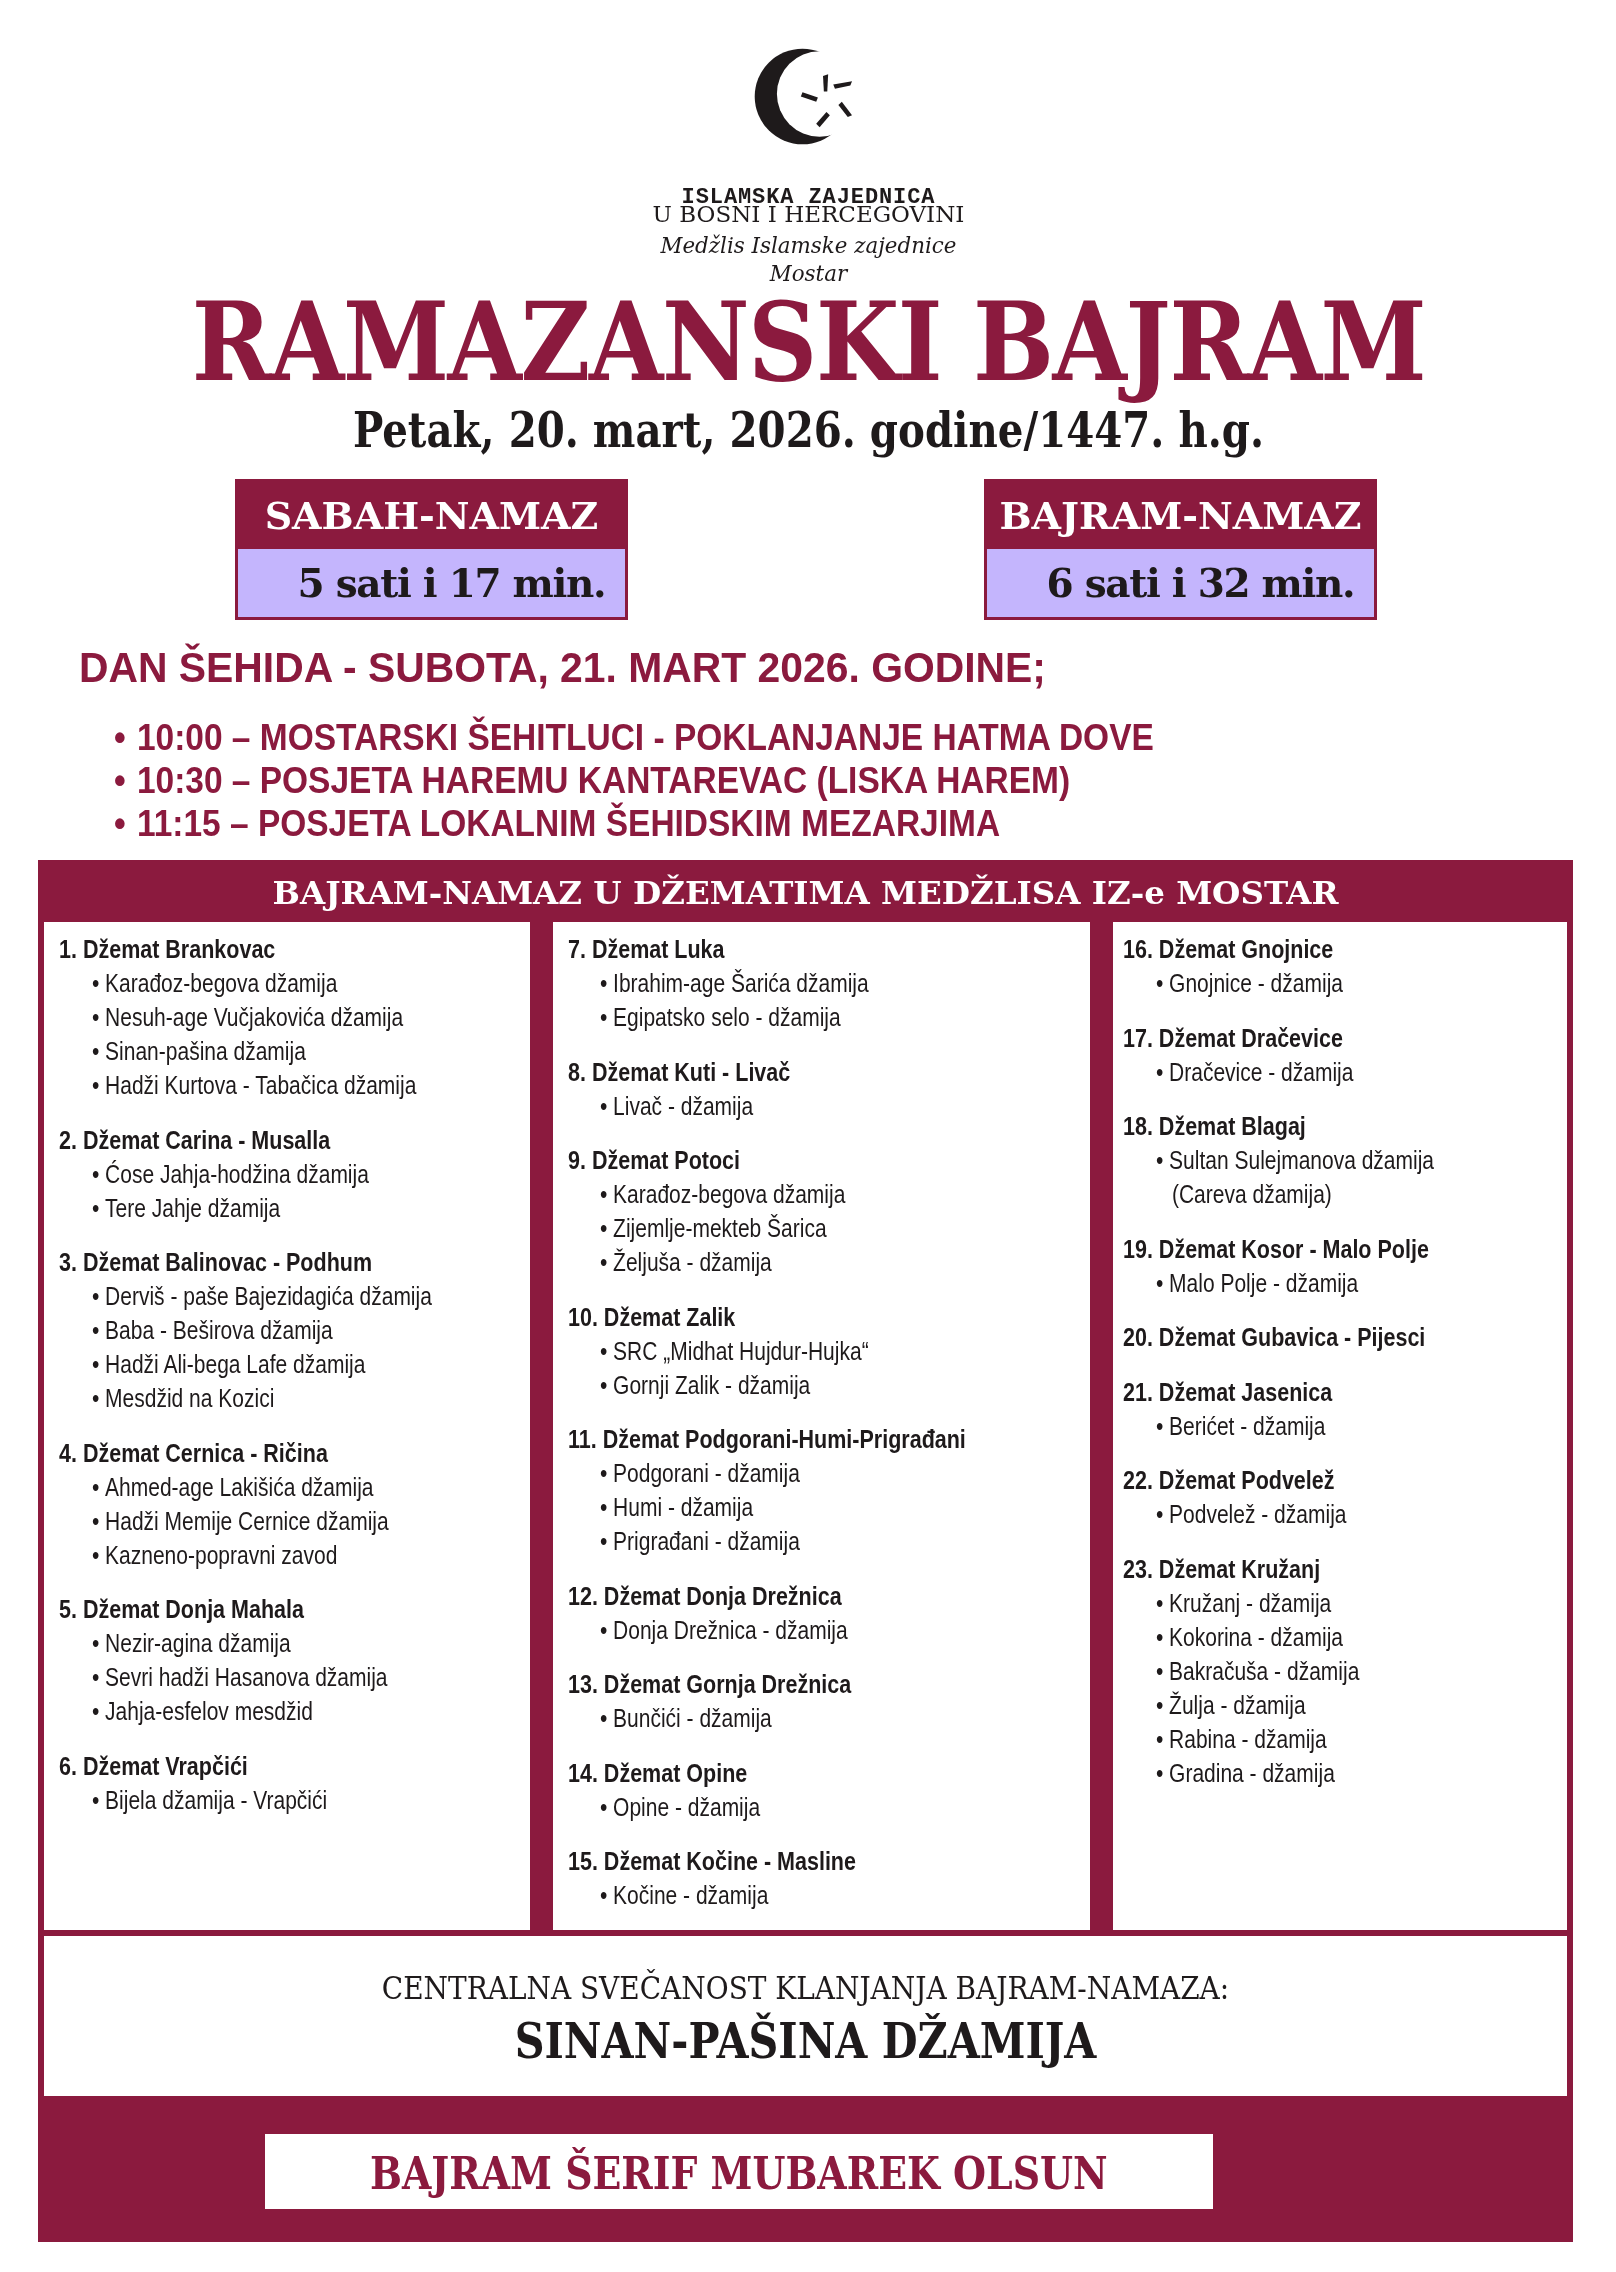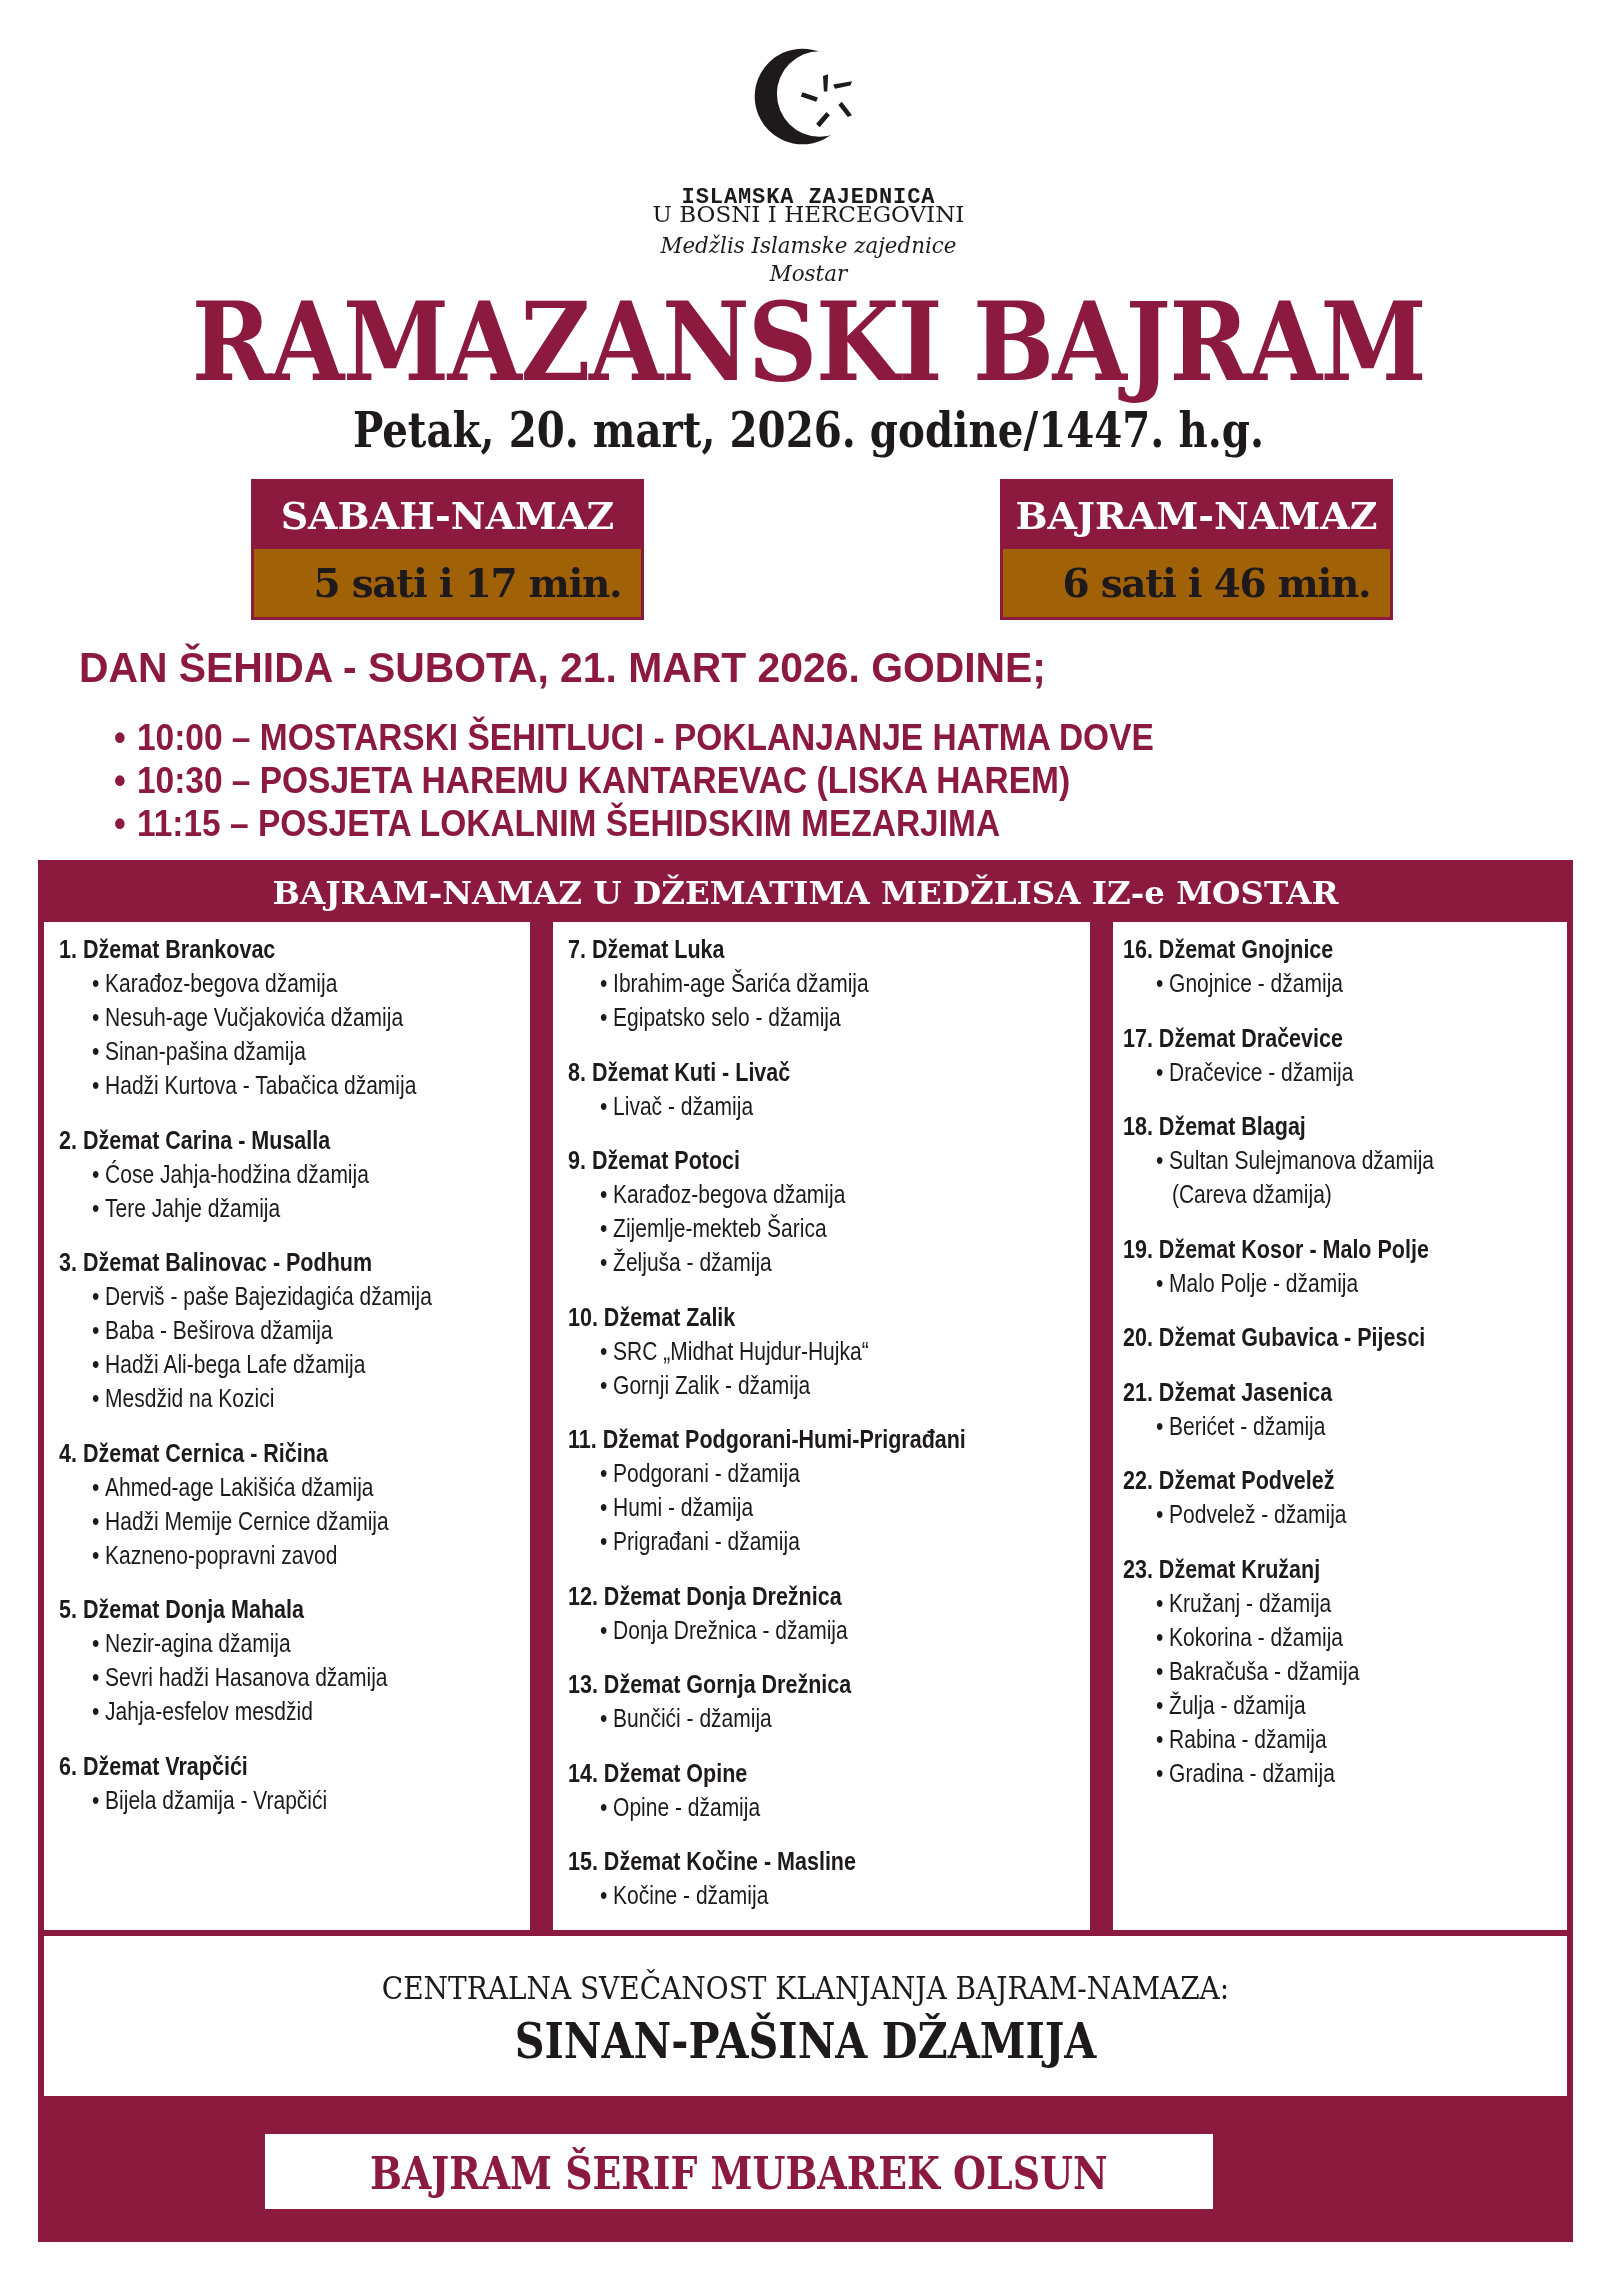--- a/index.html
+++ b/index.html
@@ -11,21 +11,21 @@
 
   .org { left: 0; width: 1617px; text-align: center; font-family: "DejaVu Serif", serif; color: #1e1a1b; }
   .org-1 { top: 185px; font-size: 22px; font-weight: bold; letter-spacing: 0.9px; font-family: Liberation Mono, monospace; }
   .org-2 { top: 201px; font-size: 23px; }
   .org-3 { top: 233px; font-size: 21.4px; font-style: italic; }
   .org-4 { top: 261px; font-size: 21.4px; font-style: italic; }
 
   .title { left: 0; width: 1617px; top: 282px; text-align: center; font-family: "DejaVu Serif", serif; font-weight: bold; font-size: 109px; color: #8b1a3e; letter-spacing: -1.7px; transform: scaleX(0.88); transform-origin: center; line-height: 120px; }
   .date { left: 0; width: 1617px; top: 400px; text-align: center; font-family: "DejaVu Serif", serif; font-weight: bold; font-size: 48px; color: #1e1a1b; transform: scaleX(0.84); transform-origin: center; line-height: 60px; }
 
-  .timebox { top: 479px; width: 393px; height: 141px; border: 3.4px solid #8b1a3e; box-sizing: border-box; background: #a16207; margin-left: 16px; }
+  .timebox { top: 479px; width: 393px; height: 141px; border: 3.4px solid #8b1a3e; box-sizing: border-box; background: #c4b5fd; }
   .timebox .head { background: #8b1a3e; color: #fff; height: 67px; line-height: 67px; text-align: center; font-family: "DejaVu Serif", serif; font-weight: bold; font-size: 38px; }
   .timebox .val { height: 56px; line-height: 68px; text-align: center; font-family: "DejaVu Serif", serif; font-weight: bold; font-size: 39px; color: #1e1a1b; letter-spacing: -1.3px; padding-left: 40px; }
   .tb-left { left: 235px; }
   .tb-right { left: 984px; }
 
   .sehid-h { left: 79px; top: 643px; font-family: "Liberation Sans", sans-serif; font-weight: bold; font-size: 43px; color: #8b1a3e; transform: scaleX(0.95); transform-origin: left; white-space: nowrap; }
   .sehid-list { left: 98px; top: 700px; margin: 16px; padding: 0; list-style: none; }
   .sehid-list li { font-family: "Liberation Sans", sans-serif; font-weight: bold; font-size: 36px; color: #8b1a3e; line-height: 43px; white-space: nowrap; transform: scaleX(0.93); transform-origin: left; }
   .sehid-list li .dot { margin-right: 12px; }
 
@@ -80,21 +80,21 @@
 
 <div class="abs title">RAMAZANSKI BAJRAM</div>
 <div class="abs date">Petak, 20. mart, 2026. godine/1447. h.g.</div>
 
 <div class="abs timebox tb-left">
   <div class="head">SABAH-NAMAZ</div>
   <div class="val">5 sati i 17 min.</div>
 </div>
 <div class="abs timebox tb-right">
   <div class="head">BAJRAM-NAMAZ</div>
-  <div class="val">6 sati i 46 min.</div>
+  <div class="val">6 sati i 32 min.</div>
 </div>
 
 <div class="abs sehid-h">DAN ŠEHIDA - SUBOTA, 21. MART 2026. GODINE;</div>
 <ul class="abs sehid-list">
   <li><span class="dot">•</span><span>10:00 – MOSTARSKI ŠEHITLUCI - POKLANJANJE HATMA DOVE</span></li>
   <li><span class="dot">•</span><span>10:30 – POSJETA HAREMU KANTAREVAC (LISKA HAREM)</span></li>
   <li><span class="dot">•</span><span>11:15 – POSJETA LOKALNIM ŠEHIDSKIM MEZARJIMA</span></li>
 </ul>
 
 <div class="abs table">

